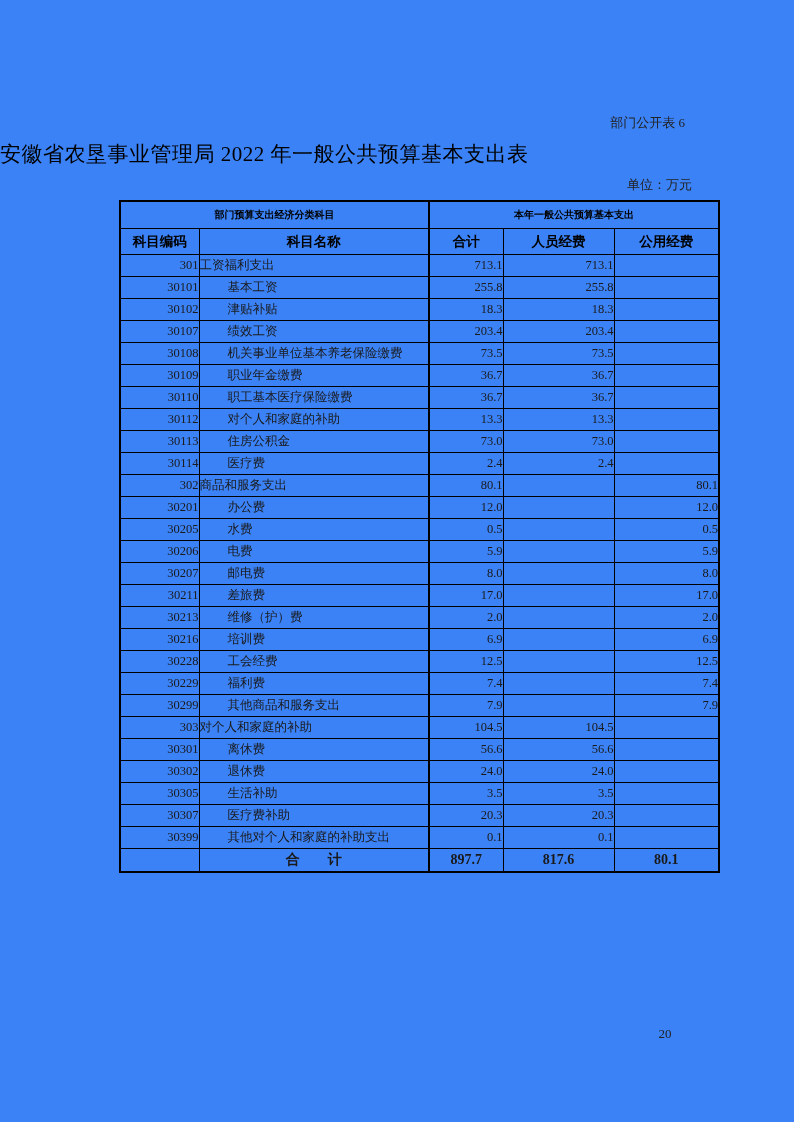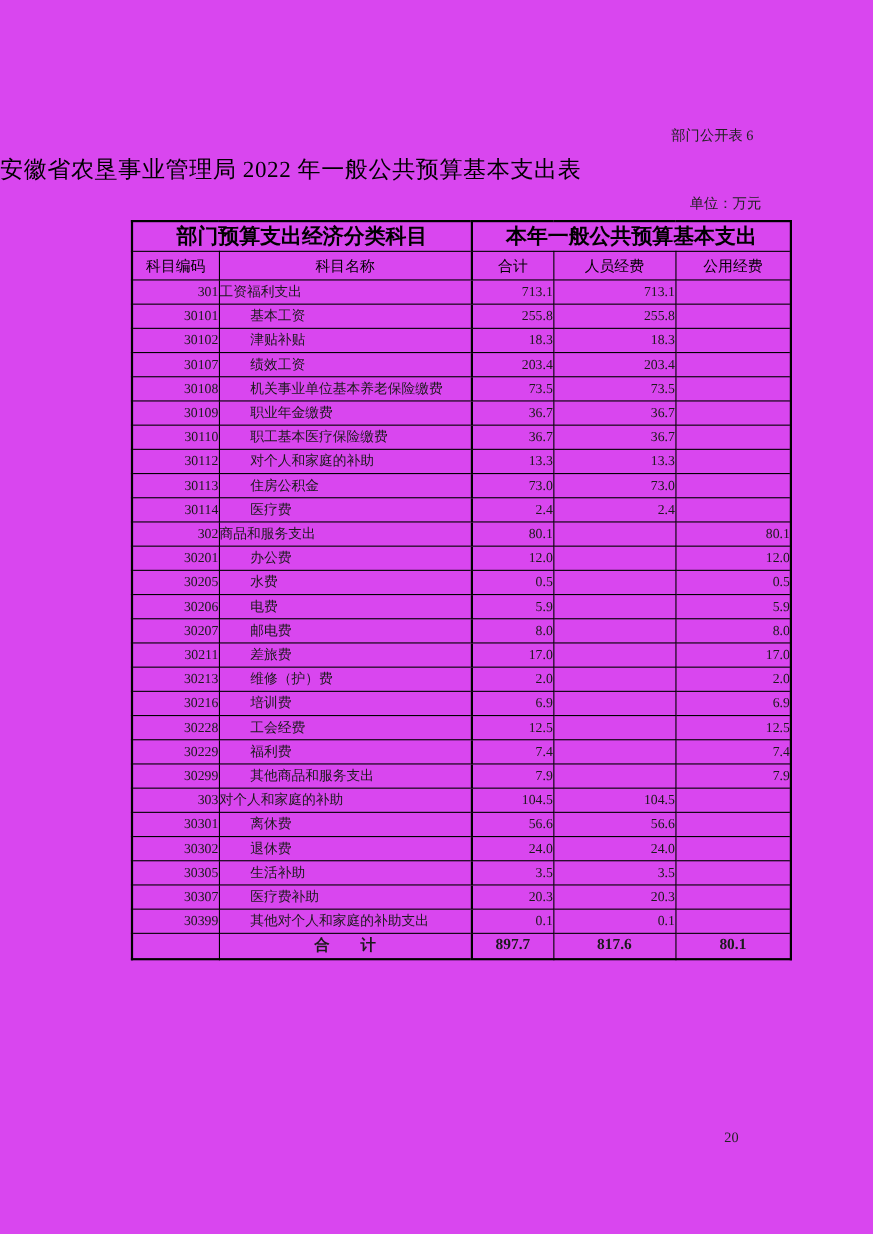--- a/index.html
+++ b/index.html
@@ -1,20 +1,20 @@
 <!DOCTYPE html>
 <html><head>
 <meta charset="utf-8">
 <style>
   html,body { margin:0; padding:0; background:#e8e8e8; }
   .page {
     position:relative;
     width:794px; height:1122px;
     margin:0 auto;
-    background:#d946ef;
+    background:#3b82f6;
     font-family:"Liberation Serif","DejaVu Serif",serif;
     color:#1a1a1a;
     overflow:hidden;
   }
   .corner-label {
     position:absolute; top:114px; left:0; width:685px;
     text-align:right; font-size:13px; color:#222;
   }
   .doc-title {
     position:absolute; top:140px; left:0; width:794px;
@@ -28,22 +28,22 @@
   .table-area { position:absolute; top:200px; left:119px; }
   table.budget {
     border-collapse:collapse; table-layout:fixed;
     width:599px; border:2px solid #000;
   }
   table.budget th, table.budget td {
     border:1px solid #000; overflow:hidden; white-space:nowrap;
     padding:0; vertical-align:middle; color:#1a1a1a;
   }
   table.budget .sep { border-left:2px solid #000; }
-  tr.group-row th { height:26px; font-size:19px; font-weight:bold; text-align:center; color:#000; }
-  tr.cols-row th  { height:25px; font-size:13.5px; font-weight:normal; text-align:center; color:#000; }
+  tr.group-row th { height:26px; font-size:10px; font-weight:bold; text-align:center; color:#000; }
+  tr.cols-row th  { height:25px; font-size:13.5px; font-weight:bold; text-align:center; color:#000; }
   tbody td { height:21px; font-size:12.5px; }
   td.code-cell { text-align:right; padding-left:6px; }
   tr.child td.code-cell { padding-left:16px;margin-left:10px; }
   td.name-cell { text-align:left; padding-left:5px; }
   tr.child td.name-cell { padding-left:28px;font-family:Liberation Mono, monospace; }
   td.num-cell { text-align:right; padding-right:8px; }
   tfoot td { height:22px; font-weight:bold; font-size:14px; text-align:center; color:#000; }
   .page-number {
     position:absolute; top:1026px; left:640px; width:50px;
     text-align:center; font-size:13px; color:#222;

